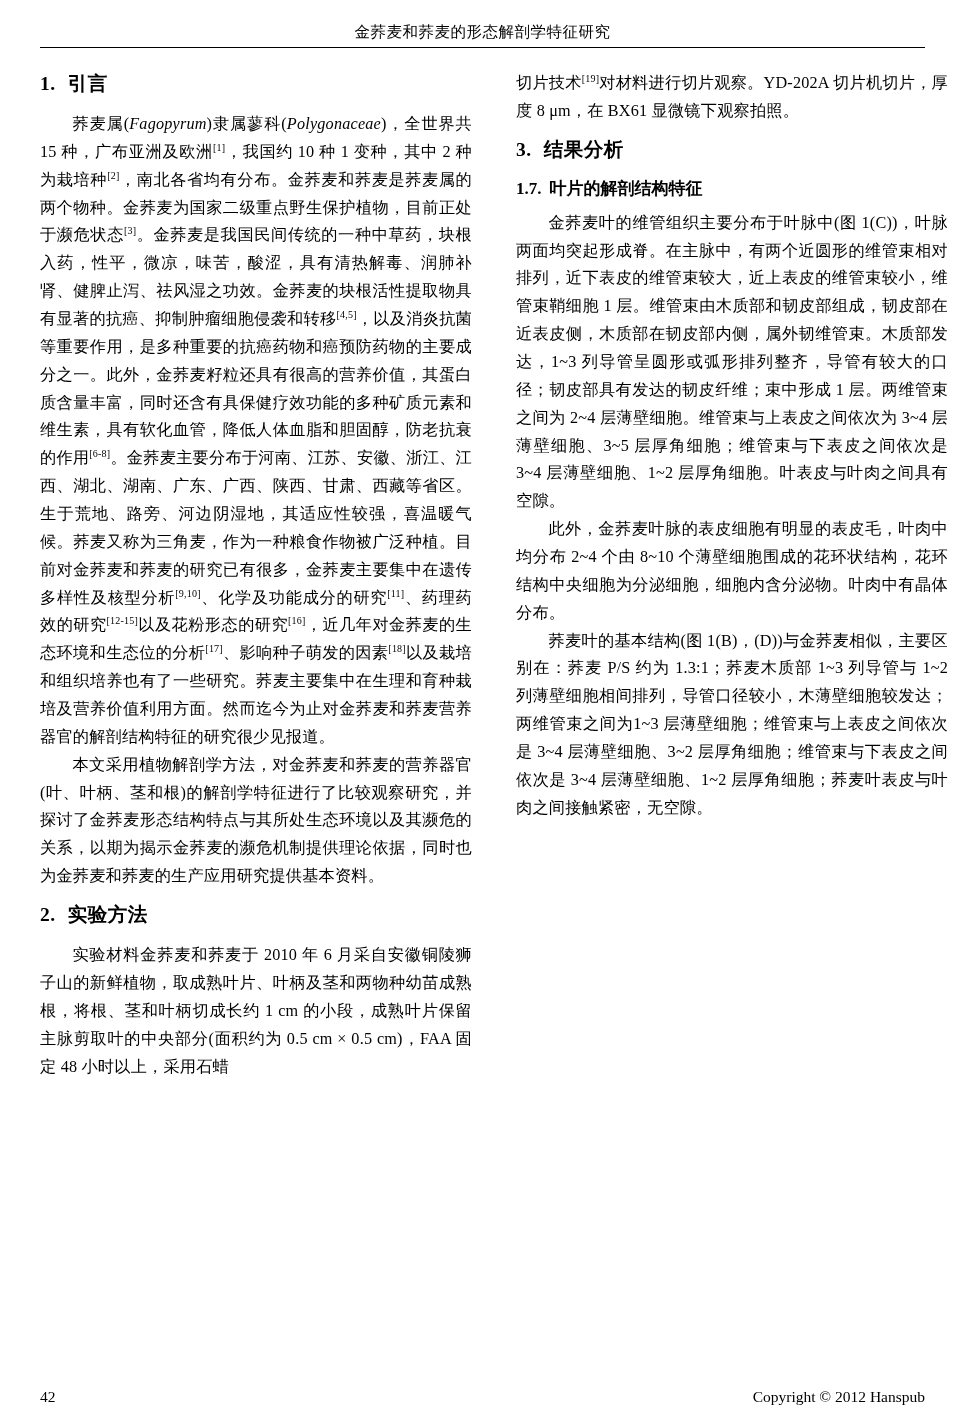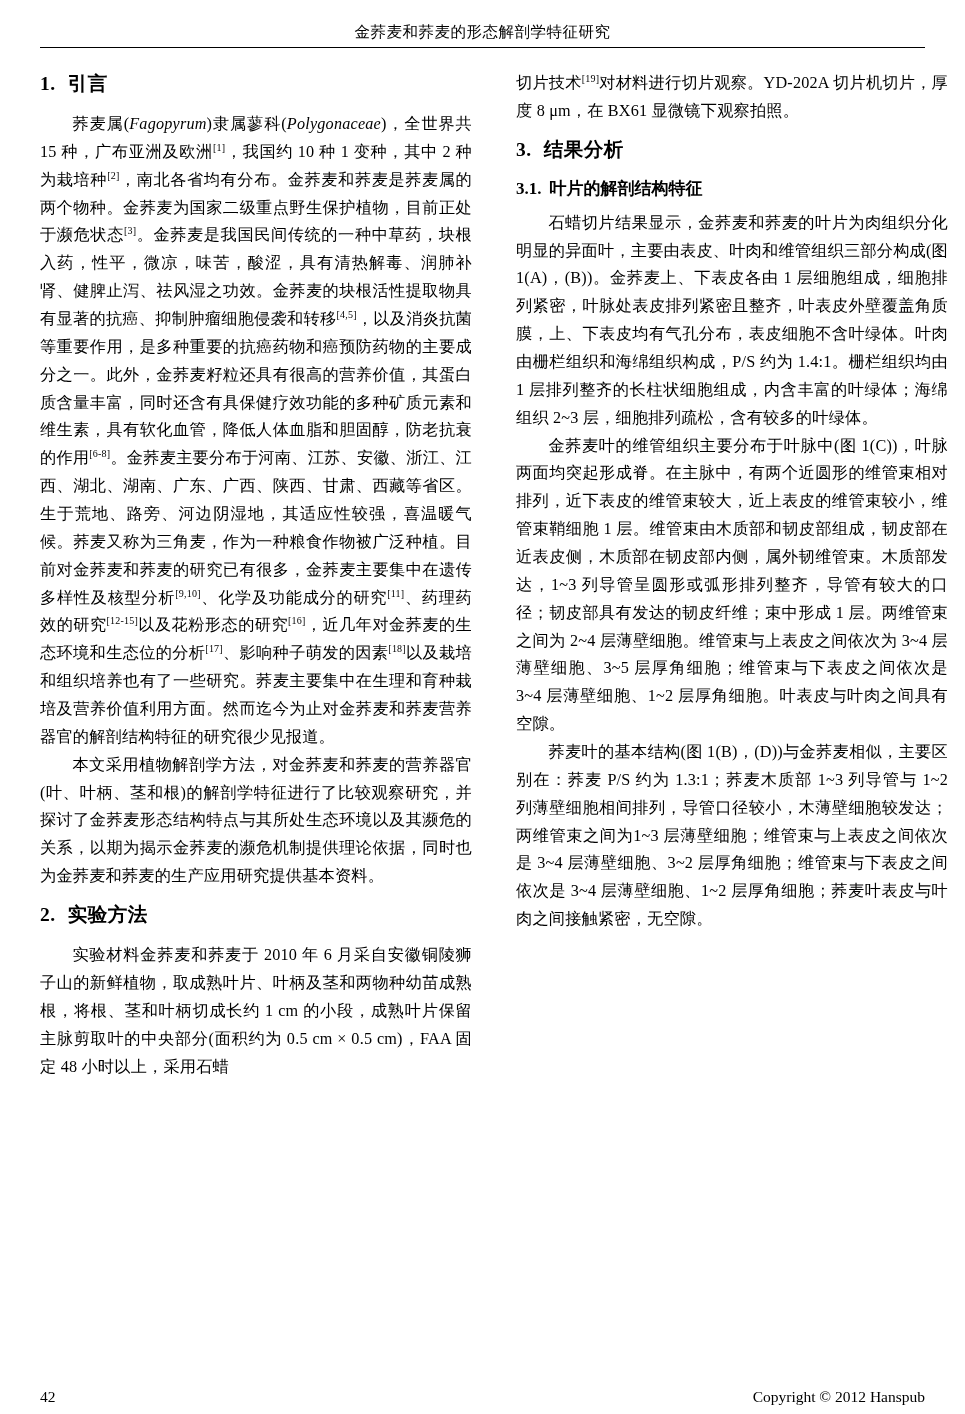--- a/index.html
+++ b/index.html
@@ -124,25 +124,25 @@
         切片技术<sup>[19]</sup>对材料进行切片观察。YD-202A 切片机切片，厚度 8 μm，在 BX61 显微镜下观察拍照。
       </p>
 
       <div class="spacer-sm"></div>
 
       <h1 class="sec">
         <span class="num">3.</span><span>结果分析</span>
       </h1>
 
       <h2 class="subsec">
-        <span class="num">3.1.</span><span>叶片的解剖结构特征</span>
+        <span class="num">1.7.</span><span>叶片的解剖结构特征</span>
       </h2>
 
-      <p class="body">石蜡切片结果显示，金荞麦和荞麦的叶片为肉组织分化明显的异面叶，主要由表皮、叶肉和维管组织三部分构成(图 1(A)，(B))。金荞麦上、下表皮各由 1 层细胞组成，细胞排列紧密，叶脉处表皮排列紧密且整齐，叶表皮外壁覆盖角质膜，上、下表皮均有气孔分布，表皮细胞不含叶绿体。叶肉由栅栏组织和海绵组织构成，P/S 约为 1.4:1。栅栏组织均由 1 层排列整齐的长柱状细胞组成，内含丰富的叶绿体；海绵组织 2~3 层，细胞排列疏松，含有较多的叶绿体。</p>
       <p class="body">金荞麦叶的维管组织主要分布于叶脉中(图 1(C))，叶脉两面均突起形成脊。在主脉中，有两个近圆形的维管束相对排列，近下表皮的维管束较大，近上表皮的维管束较小，维管束鞘细胞 1 层。维管束由木质部和韧皮部组成，韧皮部在近表皮侧，木质部在韧皮部内侧，属外韧维管束。木质部发达，1~3 列导管呈圆形或弧形排列整齐，导管有较大的口径；韧皮部具有发达的韧皮纤维；束中形成 1 层。两维管束之间为 2~4 层薄壁细胞。维管束与上表皮之间依次为 3~4 层薄壁细胞、3~5 层厚角细胞；维管束与下表皮之间依次是 3~4 层薄壁细胞、1~2 层厚角细胞。叶表皮与叶肉之间具有空隙。</p>
+      <p class="body">此外，金荞麦叶脉的表皮细胞有明显的表皮毛，叶肉中均分布 2~4 个由 8~10 个薄壁细胞围成的花环状结构，花环结构中央细胞为分泌细胞，细胞内含分泌物。叶肉中有晶体分布。</p>
       <p class="body">荞麦叶的基本结构(图 1(B)，(D))与金荞麦相似，主要区别在：荞麦 P/S 约为 1.3:1；荞麦木质部 1~3 列导管与 1~2 列薄壁细胞相间排列，导管口径较小，木薄壁细胞较发达；两维管束之间为1~3 层薄壁细胞；维管束与上表皮之间依次是 3~4 层薄壁细胞、3~2 层厚角细胞；维管束与下表皮之间依次是 3~4 层薄壁细胞、1~2 层厚角细胞；荞麦叶表皮与叶肉之间接触紧密，无空隙。</p>
 
     </div>
 
   </div>
 
   <div class="footer">
     <div class="pageno">42</div>
     <div class="copy">Copyright © 2012 Hanspub</div>
   </div>

